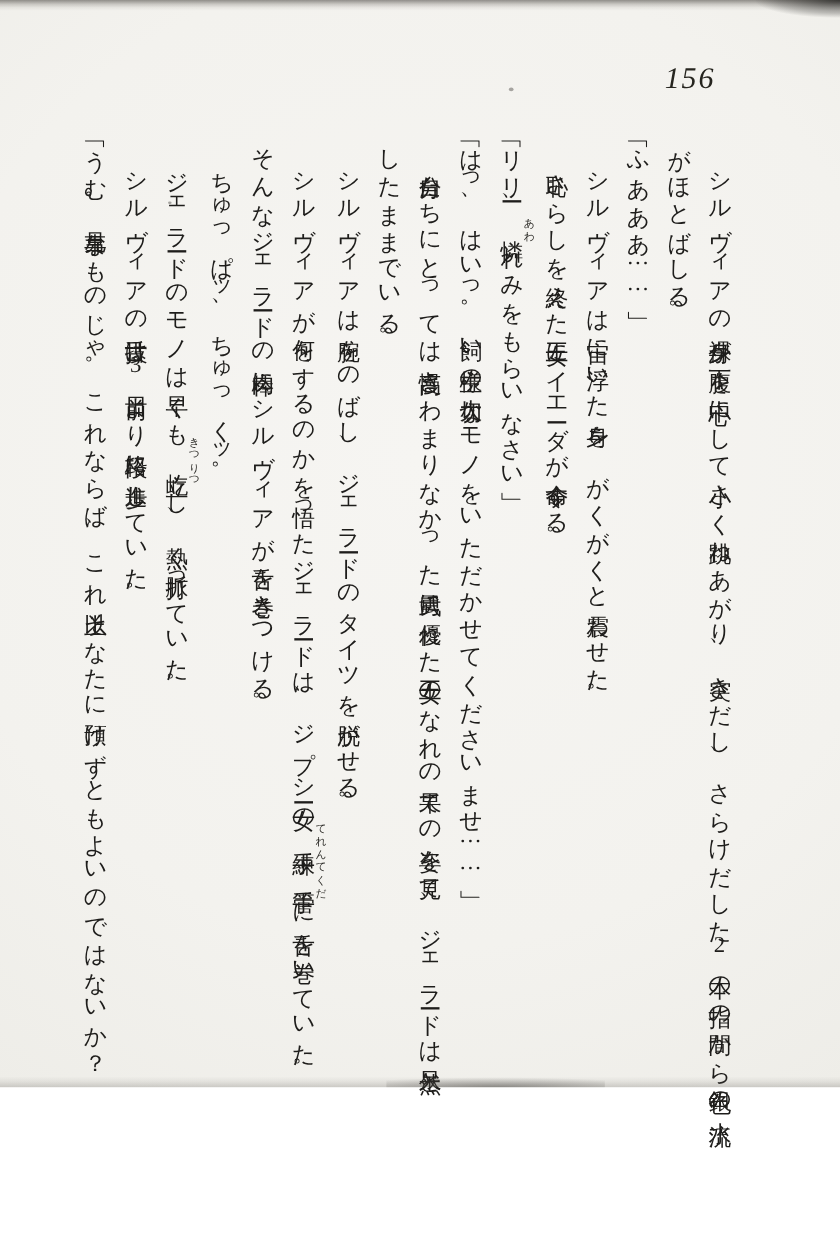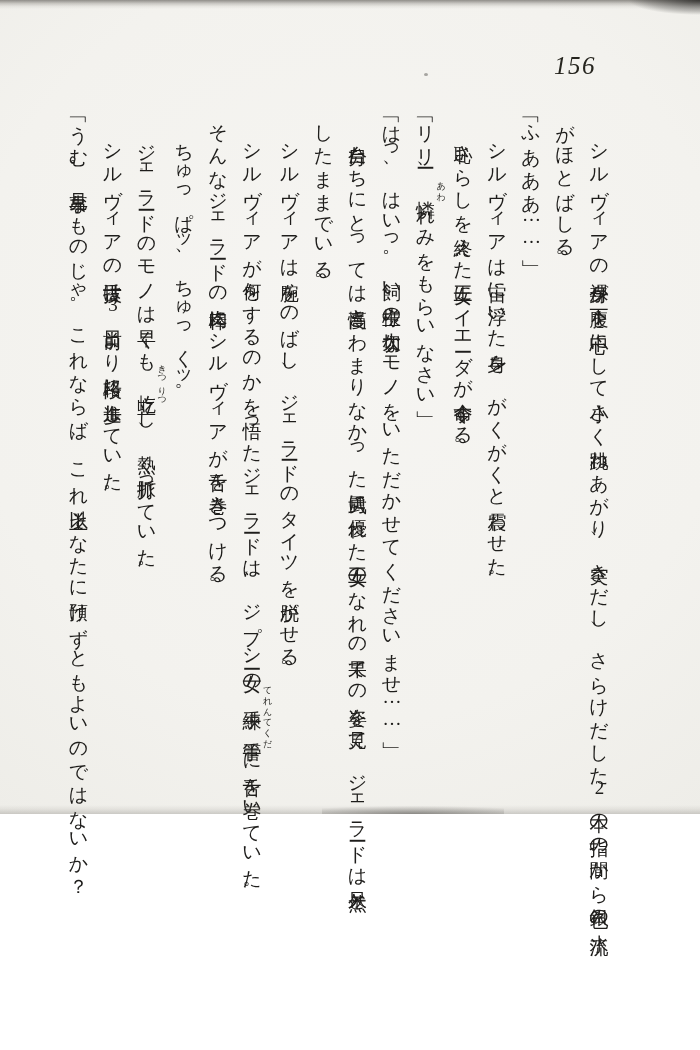--- a/index.html
+++ b/index.html
@@ -8,21 +8,21 @@
     width: 700px;
     height: 1050px;
     overflow: hidden;
   }
   body {
     font-family: "Liberation Serif", "DejaVu Serif", serif;
   }
   .page {
     position: relative;
     width: 700px;
-    height: 814px;
+    height: 906px;
     background: radial-gradient(circle at 50% 42%, #f6f5f2 0%, #f3f2ee 65%, #eeede8 100%);
   }
   
   .edge-top {
     position: absolute;
     top: 0; left: 0; right: 0;
     height: 9px;
     background: linear-gradient(to bottom,
       rgba(78,75,70,0.60) 0%,
       rgba(110,106,100,0.30) 40%,

